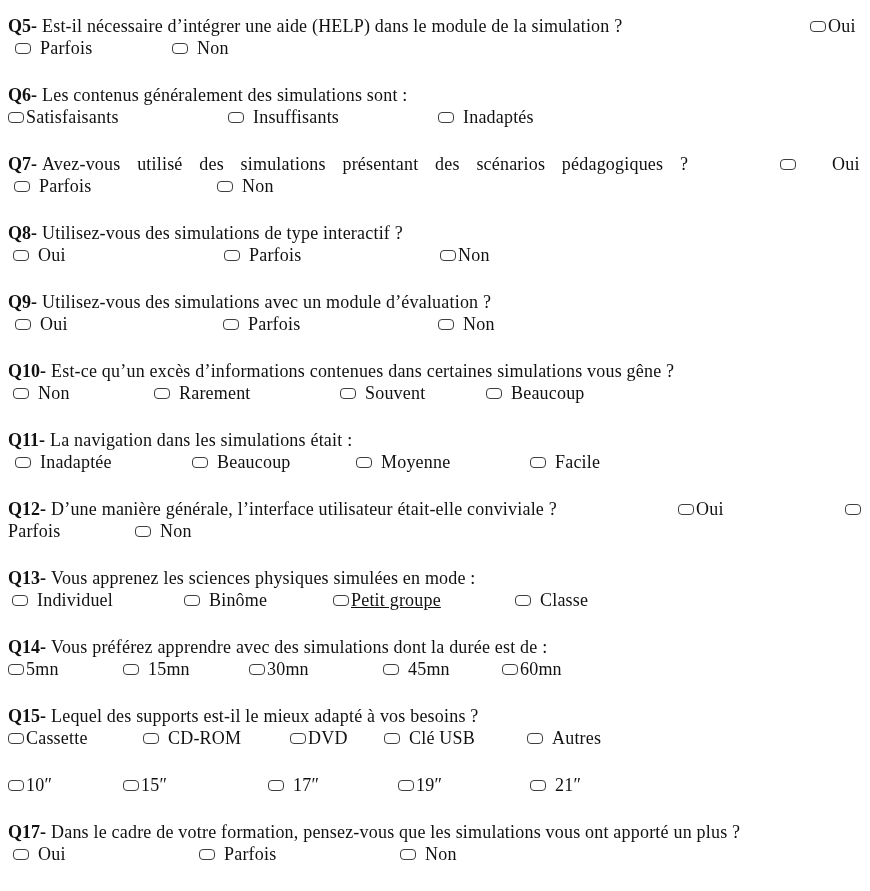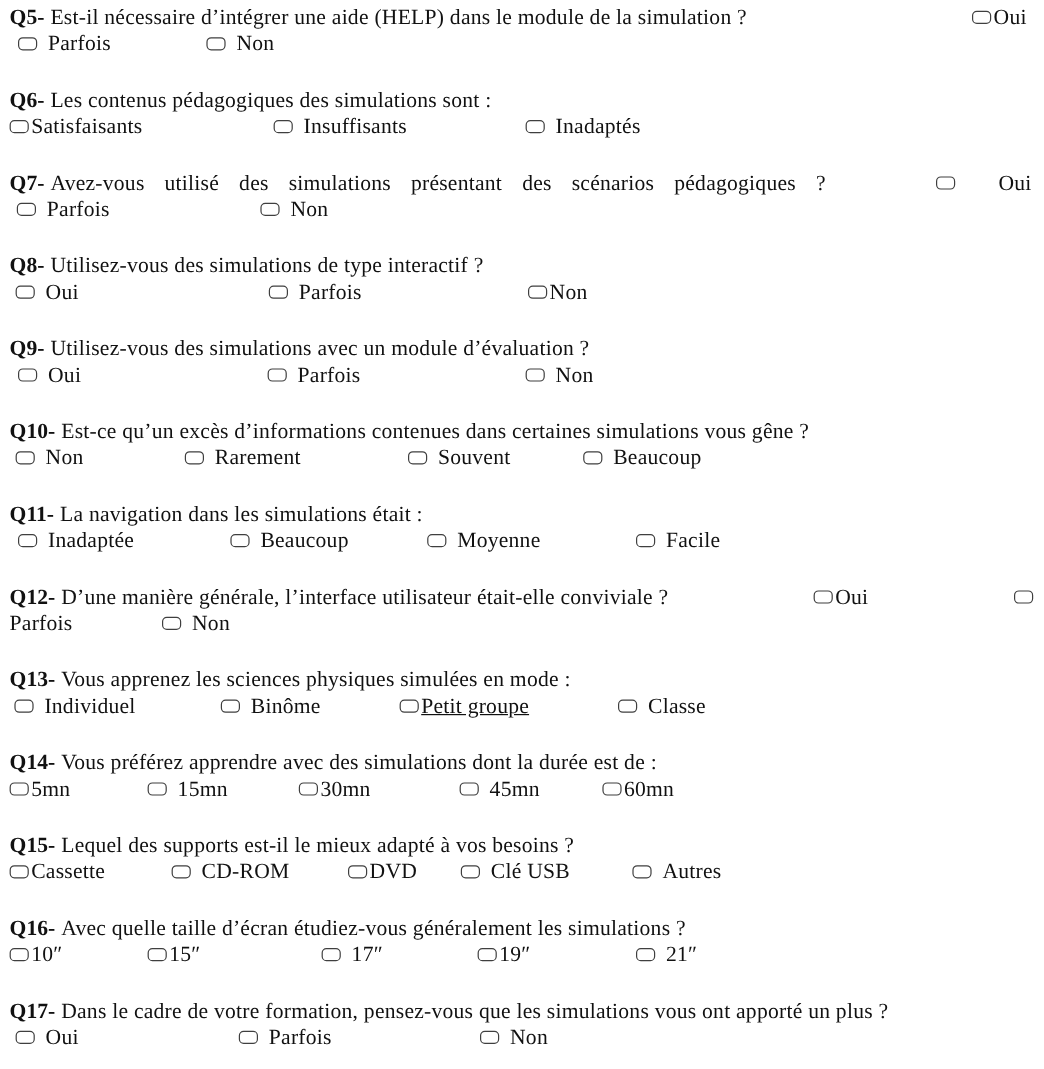--- a/index.html
+++ b/index.html
@@ -7,21 +7,21 @@
     --box-border:#3f3f3f;
     --bg:#ffffff;
   }
   html,body{margin:0;padding:0;}
   body{
     width:870px;height:891px;overflow:hidden;
     background:var(--bg);color:var(--text);
     font-family:"Liberation Serif","DejaVu Serif",serif;
     font-size:18px;
   }
-  #questionnaire{padding-top:3px;position:relative;}
+  #questionnaire{padding-top:15px;position:relative;}
   .question{margin-bottom:25px;}
   .q-line{position:relative;height:22px;line-height:22px;margin-left:8px;white-space:nowrap;}
   .opt-row{position:relative;height:22px;line-height:22px;margin-left:8px;}
   .q-prefix{font-weight:bold;}
   .q-text{padding-left:5px;letter-spacing:0.2px;}
   .q-line.justify .q-text{word-spacing:12px;}
   .opt{position:absolute;top:0;white-space:nowrap;}
   .checkbox{
     display:inline-block;width:16px;height:11px;
     border:1.6px solid var(--box-border);border-radius:4px;
@@ -37,21 +37,21 @@
 
 <div id="questionnaire">
     <div class="question">
       <div class="q-line"><span class="q-prefix">Q5-</span><span class="q-text">Est-il nécessaire d’intégrer une aide (HELP) dans le module de la simulation ?</span><span class="opt tight" style="left: 802px;"><span class="checkbox" role="checkbox" aria-checked="false"></span><span class="opt-label">Oui</span></span></div>
       <div class="opt-row">
         <span class="opt" style="left: 7px;"><span class="checkbox" role="checkbox" aria-checked="false"></span><span class="opt-label">Parfois</span></span>
         <span class="opt" style="left: 164px;"><span class="checkbox" role="checkbox" aria-checked="false"></span><span class="opt-label">Non</span></span>
       </div>
     </div>
     <div class="question">
-      <div class="q-line"><span class="q-prefix">Q6-</span><span class="q-text">Les contenus pédagogiques des simulations sont :</span></div>
+      <div class="q-line"><span class="q-prefix">Q6-</span><span class="q-text">Les contenus généralement des simulations sont :</span></div>
       <div class="opt-row">
         <span class="opt tight" style="left: 0px;"><span class="checkbox" role="checkbox" aria-checked="false"></span><span class="opt-label">Satisfaisants</span></span>
         <span class="opt" style="left: 220px;"><span class="checkbox" role="checkbox" aria-checked="false"></span><span class="opt-label">Insuffisants</span></span>
         <span class="opt" style="left: 430px;"><span class="checkbox" role="checkbox" aria-checked="false"></span><span class="opt-label">Inadaptés</span></span>
       </div>
     </div>
     <div class="question">
       <div class="q-line justify"><span class="q-prefix">Q7-</span><span class="q-text">Avez-vous utilisé des simulations présentant des scénarios pédagogiques ?</span><span class="opt" style="left: 772px;"><span class="checkbox" role="checkbox" aria-checked="false"></span></span><span class="opt" style="left: 824px;"><span class="opt-label">Oui</span></span></div>
       <div class="opt-row">
         <span class="opt" style="left: 6px;"><span class="checkbox" role="checkbox" aria-checked="false"></span><span class="opt-label">Parfois</span></span>
@@ -122,21 +122,20 @@
       <div class="q-line"><span class="q-prefix">Q15-</span><span class="q-text">Lequel des supports est-il le mieux adapté à vos besoins ?</span></div>
       <div class="opt-row">
         <span class="opt tight" style="left: 0px;"><span class="checkbox" role="checkbox" aria-checked="false"></span><span class="opt-label">Cassette</span></span>
         <span class="opt" style="left: 135px;"><span class="checkbox" role="checkbox" aria-checked="false"></span><span class="opt-label">CD-ROM</span></span>
         <span class="opt tight" style="left: 282px;"><span class="checkbox" role="checkbox" aria-checked="false"></span><span class="opt-label">DVD</span></span>
         <span class="opt" style="left: 376px;"><span class="checkbox" role="checkbox" aria-checked="false"></span><span class="opt-label">Clé USB</span></span>
         <span class="opt" style="left: 519px;"><span class="checkbox" role="checkbox" aria-checked="false"></span><span class="opt-label">Autres</span></span>
       </div>
     </div>
     <div class="question">
-      <div class="q-line"><span class="q-prefix">Q16-</span><span class="q-text">Avec quelle taille d’écran étudiez-vous généralement les simulations ?</span></div>
       <div class="opt-row">
         <span class="opt tight" style="left: 0px;"><span class="checkbox" role="checkbox" aria-checked="false"></span><span class="opt-label">10″</span></span>
         <span class="opt tight" style="left: 115px;"><span class="checkbox" role="checkbox" aria-checked="false"></span><span class="opt-label">15″</span></span>
         <span class="opt" style="left: 260px;"><span class="checkbox" role="checkbox" aria-checked="false"></span><span class="opt-label">17″</span></span>
         <span class="opt tight" style="left: 390px;"><span class="checkbox" role="checkbox" aria-checked="false"></span><span class="opt-label">19″</span></span>
         <span class="opt" style="left: 522px;"><span class="checkbox" role="checkbox" aria-checked="false"></span><span class="opt-label">21″</span></span>
       </div>
     </div>
     <div class="question">
       <div class="q-line"><span class="q-prefix">Q17-</span><span class="q-text">Dans le cadre de votre formation, pensez-vous que les simulations vous ont apporté un plus ?</span></div>

